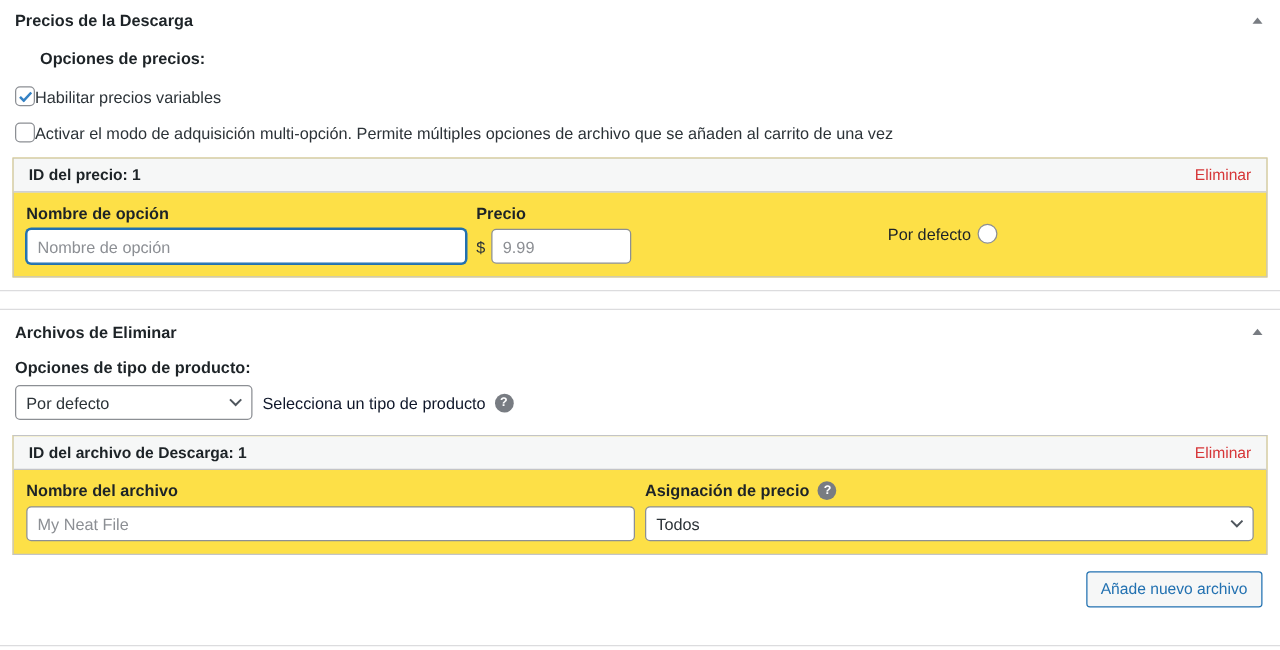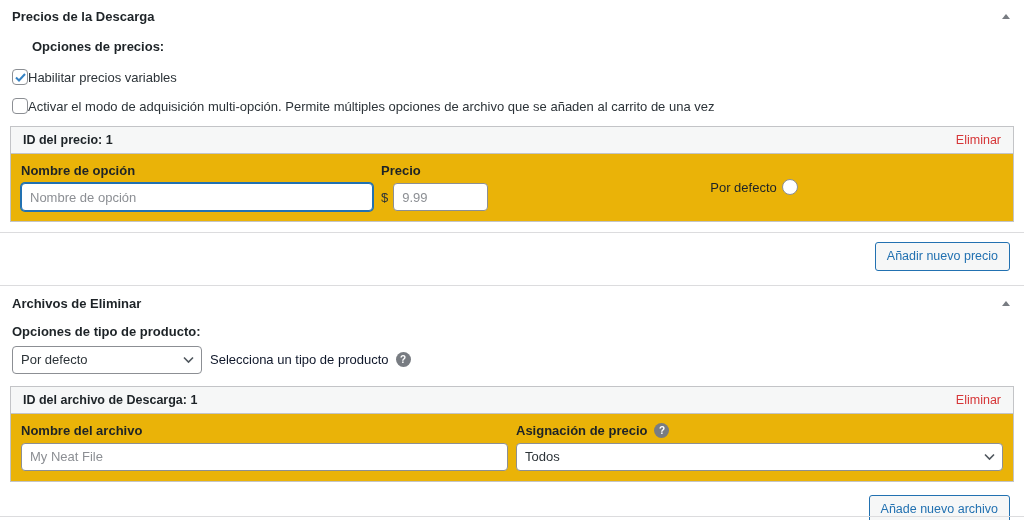--- a/index.html
+++ b/index.html
@@ -29,21 +29,21 @@
 
   
   .check-row { display:flex; align-items:center; margin-top:13px; padding:0 12px; cursor:pointer; }
   .checkbox {
     width:16px; height:16px; flex:0 0 16px; border:1px solid #8c8f94; border-radius:4px;
     background:#fff; display:inline-flex; align-items:center; justify-content:center;
   }
   .check-row .txt { color:#2c3338; }
 
   
-  .repeat-box { margin:12px 10px 0 10px; border:1px solid #c3c4c7; background:#eab308; }
+  .repeat-box { margin:12px 10px 0 10px; border:1px solid #c3c4c7; background:#fde047; }
   .repeat-head {
     display:flex; align-items:center; justify-content:space-between;
     background:#f6f7f7; border-bottom:1px solid #c3c4c7; padding:6px 12px;
   }
   .repeat-id { font-weight:bold; font-size:12.5px; color:#1d2327; }
   .remove-link { color:#d63638; font-size:12.5px; text-decoration:none; cursor:pointer; }
   .repeat-body { display:flex; gap:8px; padding:9px 10px 10px 10px; }
   .field-label { display:block; font-weight:bold; font-size:13px; margin-bottom:5px; color:#1d2327; }
 
   input[type="text"] {
@@ -142,35 +142,32 @@
     </div>
     <div class="repeat-body">
       <div class="col-name">
         <span class="field-label">Nombre de opción</span>
         <input type="text" class="focused" placeholder="Nombre de opción" style="">
       </div>
       <div class="col-price">
         <span class="field-label">Precio</span>
         <div class="price-wrap">
           <span class="currency">$</span>
-          <input type="text" style="width: 95px;" placeholder="9.99">
+          <input type="text" style="width: 112px;" placeholder="9.99">
         </div>
       </div>
       <div class="col-default">
         <span>Por defecto</span>
         <span class="radio"></span>
       </div>
     </div>
   </div>
 
   <hr class="divider">
 
-  <div class="btn-row">
-    <button class="wp-btn">Añadir nuevo precio</button>
-  </div>
 
   <hr class="divider gap14">
 
   <div class="section-head" style="padding-top:10px;">
     <span class="section-title">Archivos de Eliminar</span>
     <button class="toggle-btn">
       <span class="tri-up"></span>
     </button>
   </div>
 

